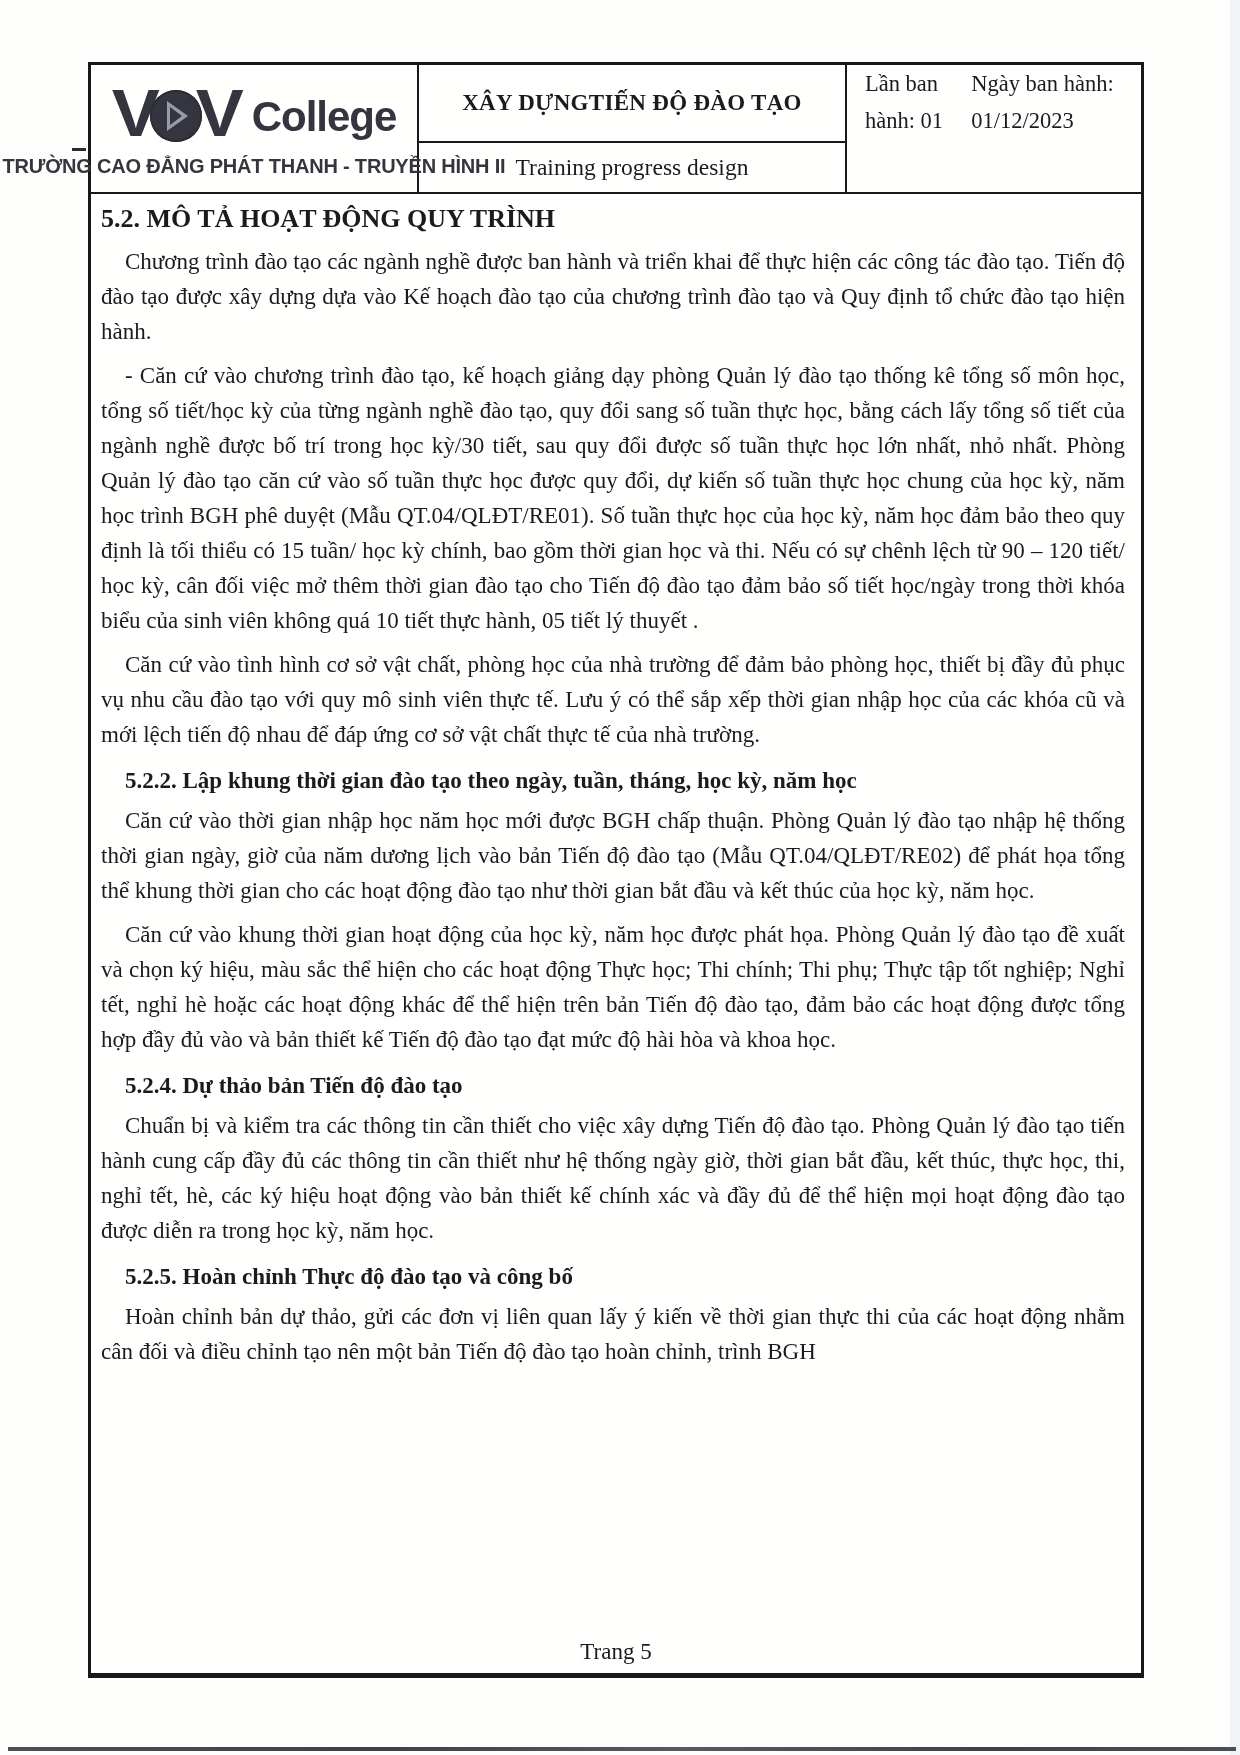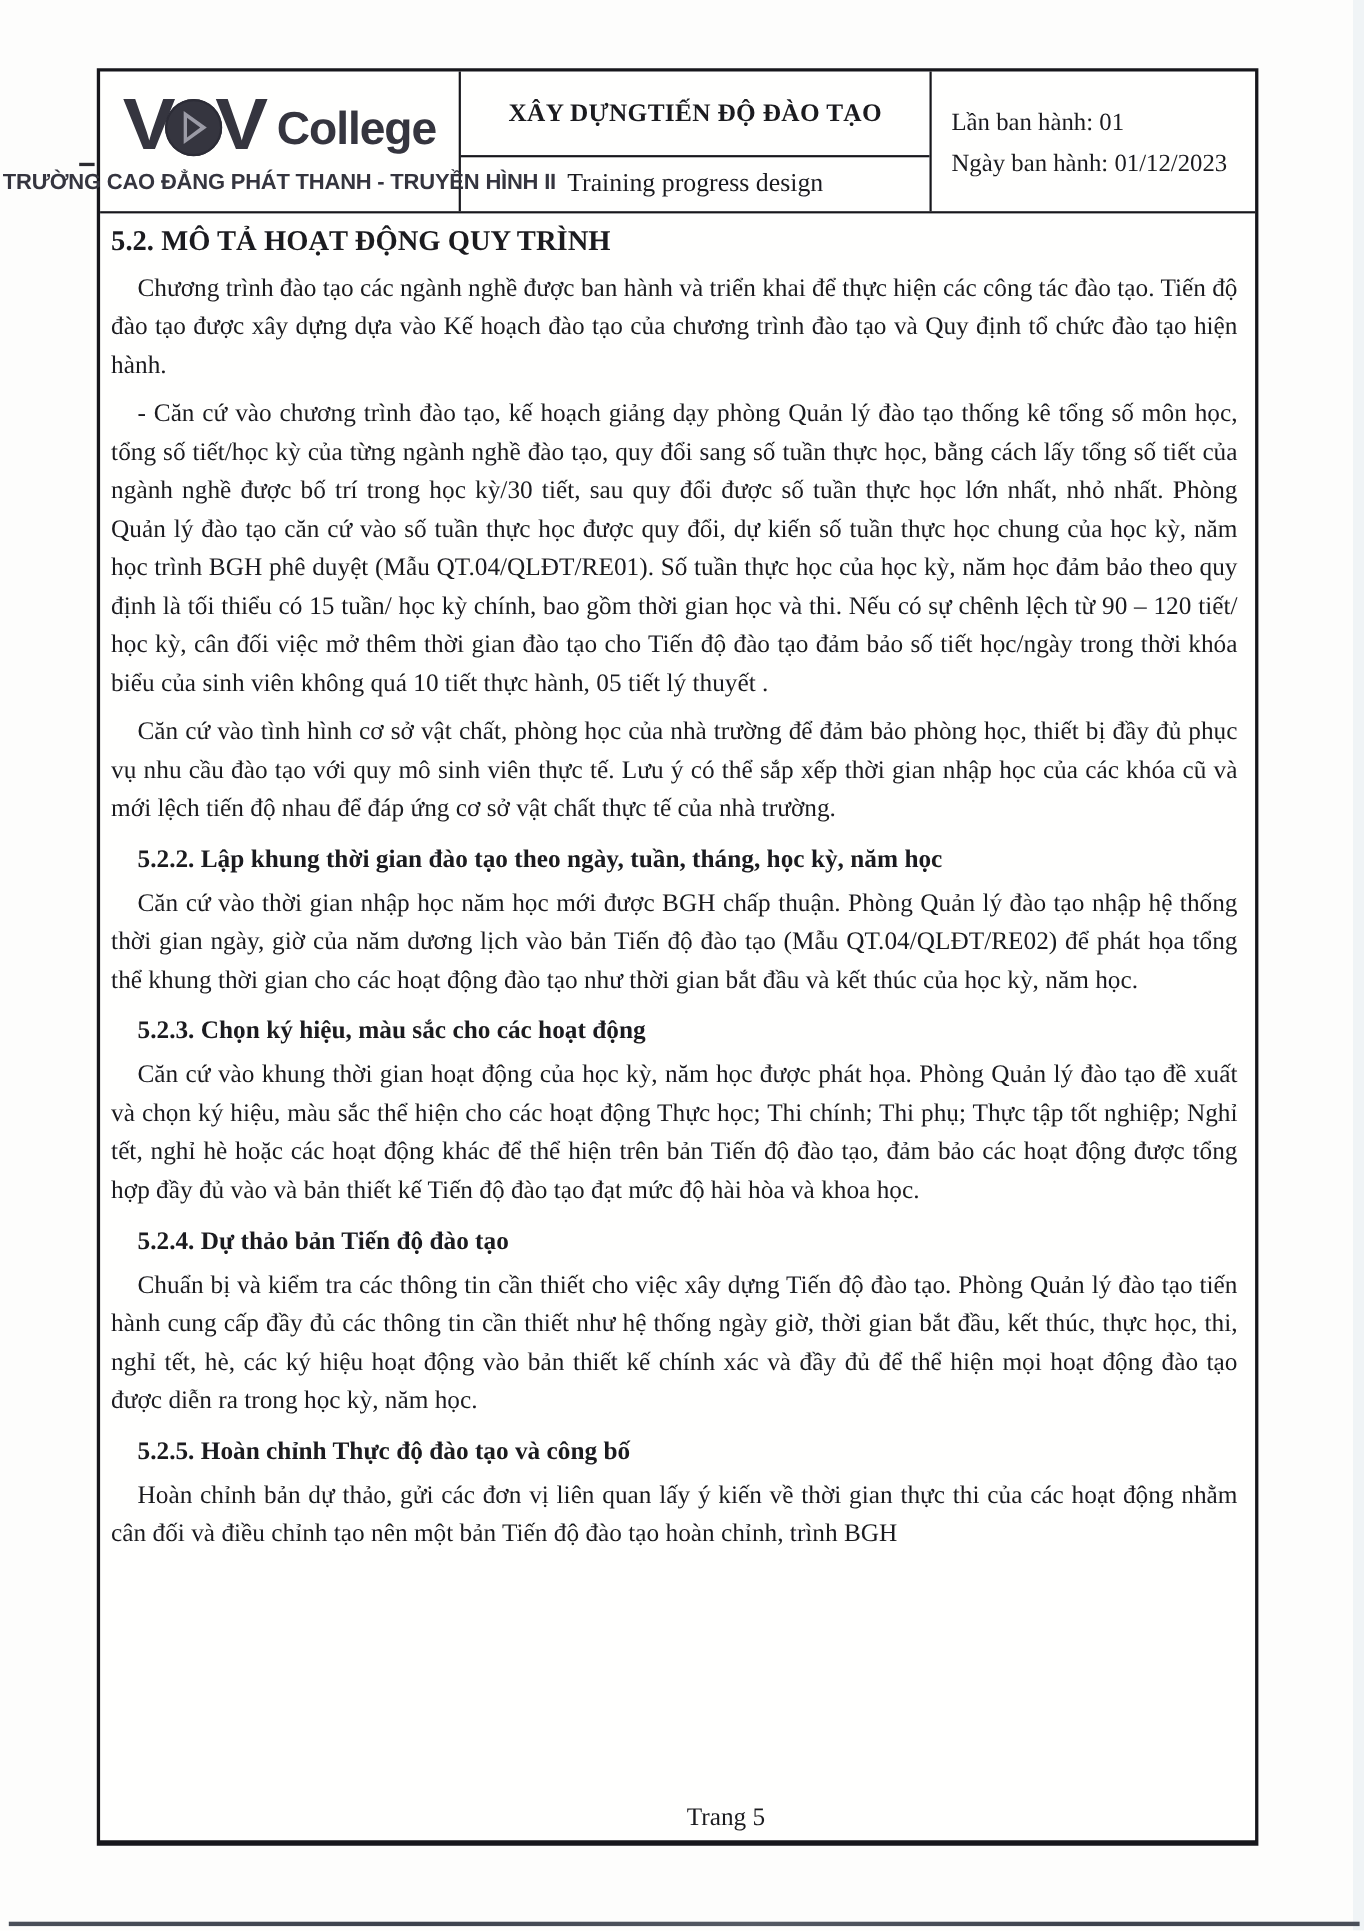--- a/index.html
+++ b/index.html
@@ -22,21 +22,21 @@
     border:3px solid #17171c;border-bottom-width:5px;
     box-sizing:content-box;
   }
 
   
   .doc-header{display:flex;height:127px;border-bottom:2px solid #17171c;}
   .cell{box-sizing:border-box;}
   .cell-logo{width:328px;border-right:2px solid #17171c;display:flex;flex-direction:column;
     align-items:center;justify-content:center;padding-top:2px;}
   .cell-title{width:428px;border-right:2px solid #17171c;display:flex;flex-direction:column;}
-  .cell-issue{flex:1;display:flex;flex-direction:column;justify-content:center;
+  .cell-issue{flex:1;display:flex;flex-direction:row;justify-content:center;
     padding-left:18px;font-size:22.5px;line-height:37px;}
 
   .title-top{height:76px;border-bottom:2px solid #17171c;display:flex;flex-direction:row;
     align-items:center;justify-content:center;font-weight:bold;font-size:23px;line-height:30px;
     letter-spacing:.3px;}
   .title-bottom{flex:1;display:flex;align-items:center;justify-content:center;font-size:23.5px;}
 
   
   .logo{display:flex;flex-direction:column;align-items:center;
     font-family:"Liberation Sans","DejaVu Sans",sans-serif;color:#35353f;}
@@ -50,21 +50,21 @@
     border-left:12px solid #35353f;border-top:9px solid transparent;border-bottom:9px solid transparent;}
   .college{font-size:42px;font-weight:bold;margin-left:12px;letter-spacing:-1px;position:relative;top:4px;}
   .school-name{margin-top:9px;font-size:20px;font-weight:bold;white-space:nowrap;letter-spacing:-.2px;}
 
   
   .doc-body{padding:2px 16px 0 10px;font-size:23px;line-height:35px;text-align:justify;}
   .h1{font-size:26px;font-weight:bold;margin:6px 0 8px 0;line-height:34px;text-align:left;}
   .h2{font-weight:bold;text-indent:24px;margin:11px 0 5px 0;text-align:left;}
   .para{text-indent:24px;margin:0 0 9px 0;}
 
-  .page-footer{position:absolute;left:0;bottom:8px;width:100%;text-align:center;font-size:23px;padding-left:44px;}
+  .page-footer{position:absolute;left:0;bottom:8px;width:100%;text-align:center;font-size:23px;}
 </style>
 </head>
 <body>
 
 <div class="scan-edge-right"></div>
 <div class="scan-bottom-line"></div>
 <div class="scan-left-tick"></div>
 
 <div class="page">
 
@@ -100,21 +100,20 @@
 
   </div>
 
   <div class="doc-body">
     <div class="h1">5.2. MÔ TẢ HOẠT ĐỘNG QUY TRÌNH</div>
     <p class="para">Chương trình đào tạo các ngành nghề được ban hành và triển khai để thực hiện các công tác đào tạo. Tiến độ đào tạo được xây dựng dựa vào Kế hoạch đào tạo của chương trình đào tạo và Quy định tổ chức đào tạo hiện hành.</p>
     <p class="para">- Căn cứ vào chương trình đào tạo, kế hoạch giảng dạy phòng Quản lý đào tạo thống kê tổng số môn học, tổng số tiết/học kỳ của từng ngành nghề đào tạo, quy đổi sang số tuần thực học, bằng cách lấy tổng số tiết của ngành nghề được bố trí trong học kỳ/30 tiết, sau quy đổi được số tuần thực học lớn nhất, nhỏ nhất. Phòng Quản lý đào tạo căn cứ vào số tuần thực học được quy đổi, dự kiến số tuần thực học chung của học kỳ, năm học trình BGH phê duyệt (Mẫu QT.04/QLĐT/RE01). Số tuần thực học của học kỳ, năm học đảm bảo theo quy định là tối thiểu có 15 tuần/ học kỳ chính, bao gồm thời gian học và thi. Nếu có sự chênh lệch từ 90 – 120 tiết/ học kỳ, cân đối việc mở thêm thời gian đào tạo cho Tiến độ đào tạo đảm bảo số tiết học/ngày trong thời khóa biểu của sinh viên không quá 10 tiết thực hành, 05 tiết lý thuyết .</p>
     <p class="para">Căn cứ vào tình hình cơ sở vật chất, phòng học của nhà trường để đảm bảo phòng học, thiết bị đầy đủ phục vụ nhu cầu đào tạo với quy mô sinh viên thực tế. Lưu ý có thể sắp xếp thời gian nhập học của các khóa cũ và mới lệch tiến độ nhau để đáp ứng cơ sở vật chất thực tế của nhà trường.</p>
     <div class="h2">5.2.2. Lập khung thời gian đào tạo theo ngày, tuần, tháng, học kỳ, năm học</div>
     <p class="para">Căn cứ vào thời gian nhập học năm học mới được BGH chấp thuận. Phòng Quản lý đào tạo nhập hệ thống thời gian ngày, giờ của năm dương lịch vào bản Tiến độ đào tạo (Mẫu QT.04/QLĐT/RE02) để phát họa tổng thể khung thời gian cho các hoạt động đào tạo như thời gian bắt đầu và kết thúc của học kỳ, năm học.</p>
-    <div class="h2">5.2.3. Chọn ký hiệu, màu sắc cho các hoạt động</div>
     <p class="para">Căn cứ vào khung thời gian hoạt động của học kỳ, năm học được phát họa. Phòng Quản lý đào tạo đề xuất và chọn ký hiệu, màu sắc thể hiện cho các hoạt động Thực học; Thi chính; Thi phụ; Thực tập tốt nghiệp; Nghỉ tết, nghỉ hè hoặc các hoạt động khác để thể hiện trên bản Tiến độ đào tạo, đảm bảo các hoạt động được tổng hợp đầy đủ vào và bản thiết kế Tiến độ đào tạo đạt mức độ hài hòa và khoa học.</p>
     <div class="h2">5.2.4. Dự thảo bản Tiến độ đào tạo</div>
     <p class="para">Chuẩn bị và kiểm tra các thông tin cần thiết cho việc xây dựng Tiến độ đào tạo. Phòng Quản lý đào tạo tiến hành cung cấp đầy đủ các thông tin cần thiết như hệ thống ngày giờ, thời gian bắt đầu, kết thúc, thực học, thi, nghỉ tết, hè, các ký hiệu hoạt động vào bản thiết kế chính xác và đầy đủ để thể hiện mọi hoạt động đào tạo được diễn ra trong học kỳ, năm học.</p>
     <div class="h2">5.2.5. Hoàn chỉnh Thực độ đào tạo và công bố</div>
     <p class="para">Hoàn chỉnh bản dự thảo, gửi các đơn vị liên quan lấy ý kiến về thời gian thực thi của các hoạt động nhằm cân đối và điều chỉnh tạo nên một bản Tiến độ đào tạo hoàn chỉnh, trình BGH</p>
   </div>
 
   <div class="page-footer">Trang 5</div>
 
 </div>

